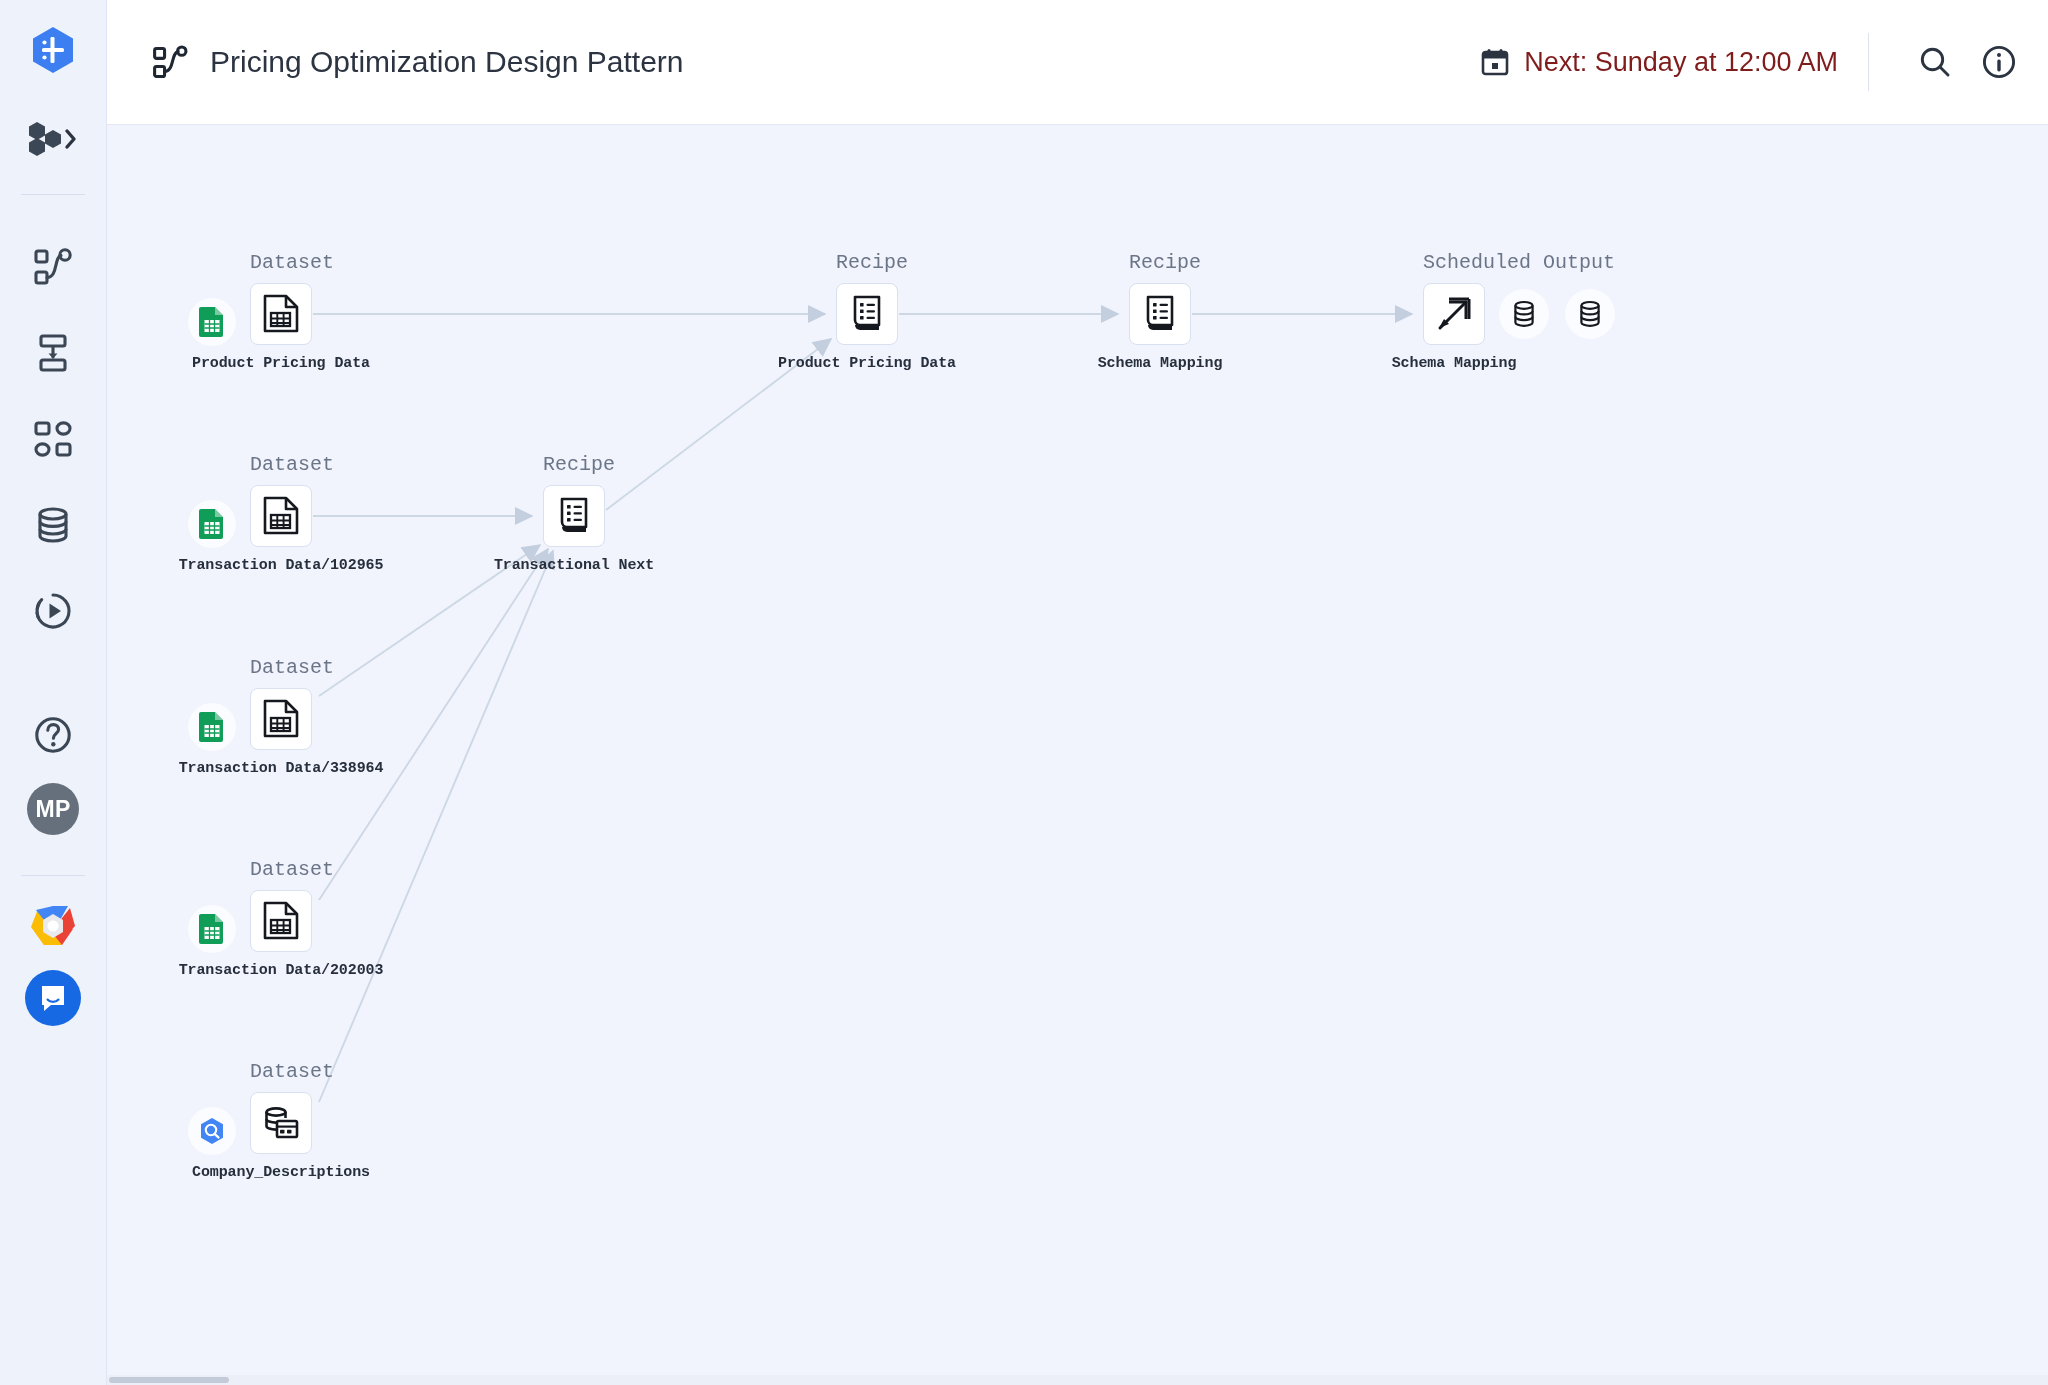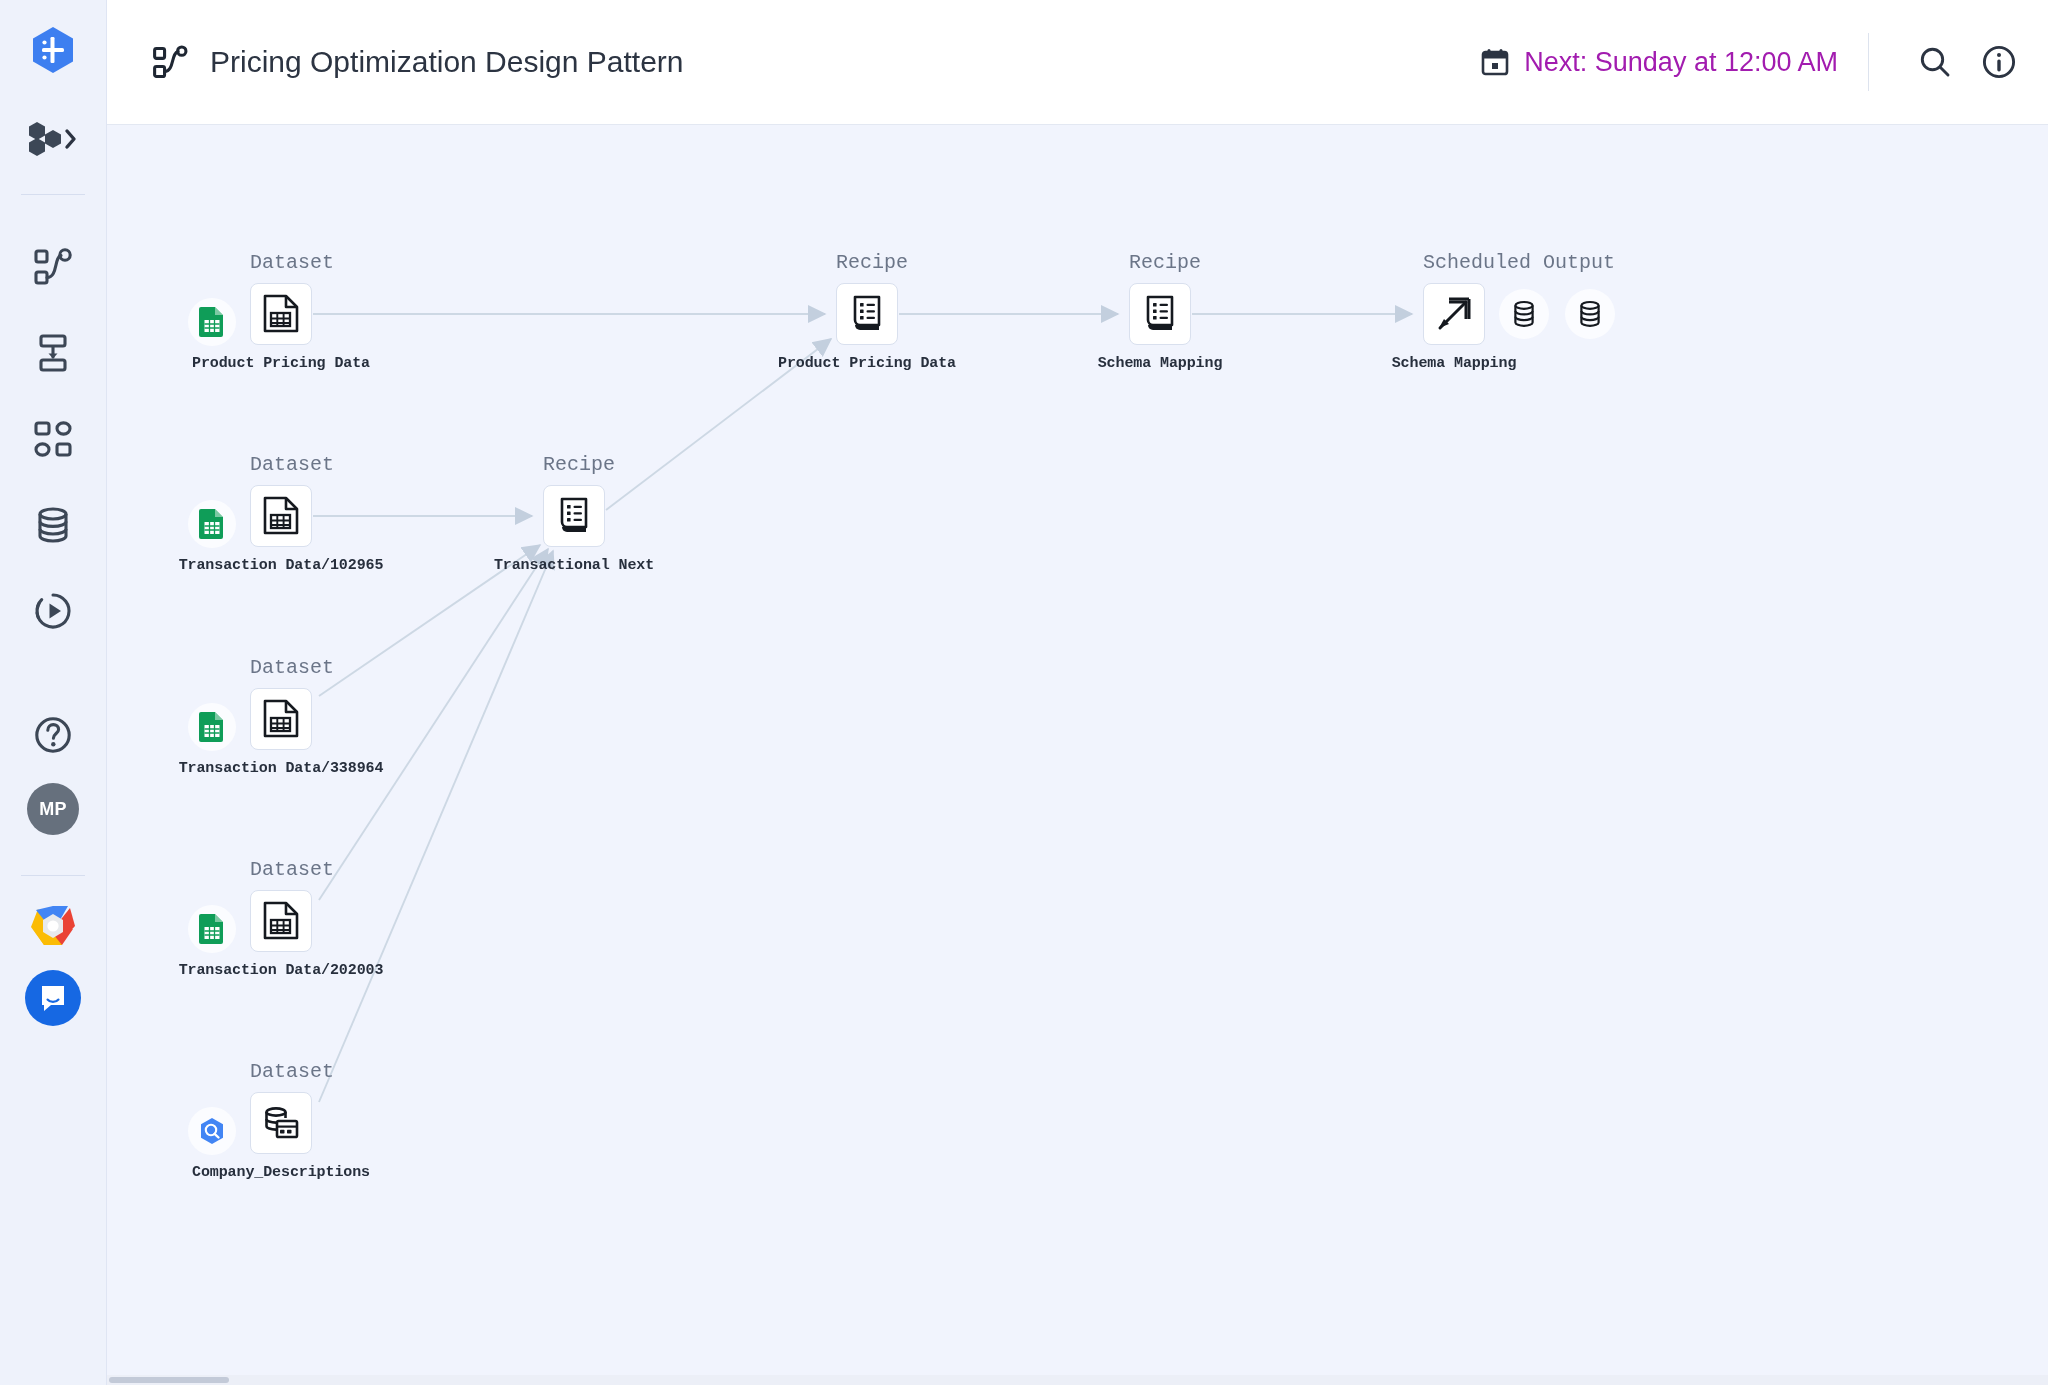--- a/index.html
+++ b/index.html
@@ -33,21 +33,21 @@
     width: 68px; height: 68px; margin-top: 18px;
     display: flex; align-items: center; justify-content: center;
     cursor: pointer; border-radius: 8px;
   }
   .sb-icon.first { margin-top: 38px; }
   .sb-icon.gap-help { margin-top: 56px; }
   .sb-avatar {
     width: 52px; height: 52px; border-radius: 50%;
     background: #66707d; color: #fff;
     display: flex; align-items: center; justify-content: center;
-    font-size: 18px; font-weight: 600; letter-spacing: .3px;
+    font-size: 23px; font-weight: 600; letter-spacing: .3px;
     margin-top: 14px; cursor: pointer;
   }
   .sb-divider2 { width: 64px; height: 1px; background: #d6deef; margin-top: 40px; }
   .sb-gcp { width: 60px; height: 60px; margin-top: 20px;
             display:flex;align-items:center;justify-content:center;cursor:pointer;}
   .sb-chat {
     width: 56px; height: 56px; border-radius: 50%;
     background: #1668e3;
     display: flex; align-items: center; justify-content: center;
     margin-top: 14px; cursor: pointer;
@@ -66,21 +66,21 @@
   }
   #flow-title-icon { width: 40px; height: 40px; display:flex; align-items:center; justify-content:center; flex:0 0 auto;}
   #flow-title {
     margin-left: 20px;
     font-size: 30px; color: #2c3442; font-weight: 400;
     white-space: nowrap;
   }
   #topbar-right { margin-left: auto; display: flex; align-items: center; }
   #sched { display:flex; align-items:center; cursor:pointer; }
   #sched-icon { width: 30px; height: 30px; display:flex;align-items:center;justify-content:center; }
-  #sched-text { margin-left: 14px; font-size: 27px; color: #a21caf; white-space: nowrap; }
+  #sched-text { margin-left: 14px; font-size: 27px; color: #7f1d1d; white-space: nowrap; }
   .tb-sep { width: 1px; height: 58px; background: #dde3ee; margin: 0 30px; }
   .tb-btn { width: 56px; height: 56px; display:flex; align-items:center; justify-content:center;
             cursor: pointer; border-radius: 6px; margin-left: 8px; }
 
   
   #canvas {
     position: relative;
     width: 100%;
     height: 1260px;
     background: #f1f4fd;

